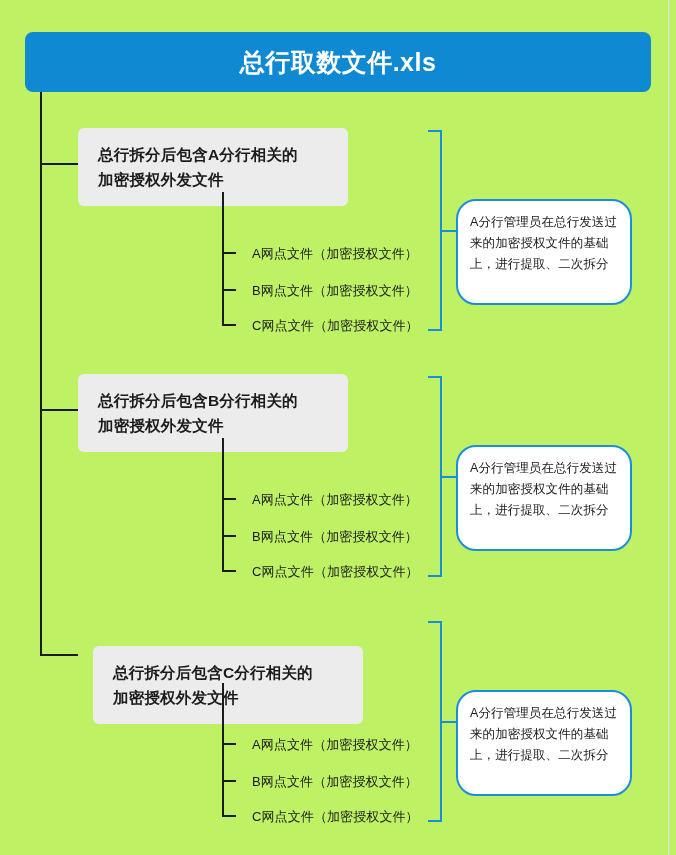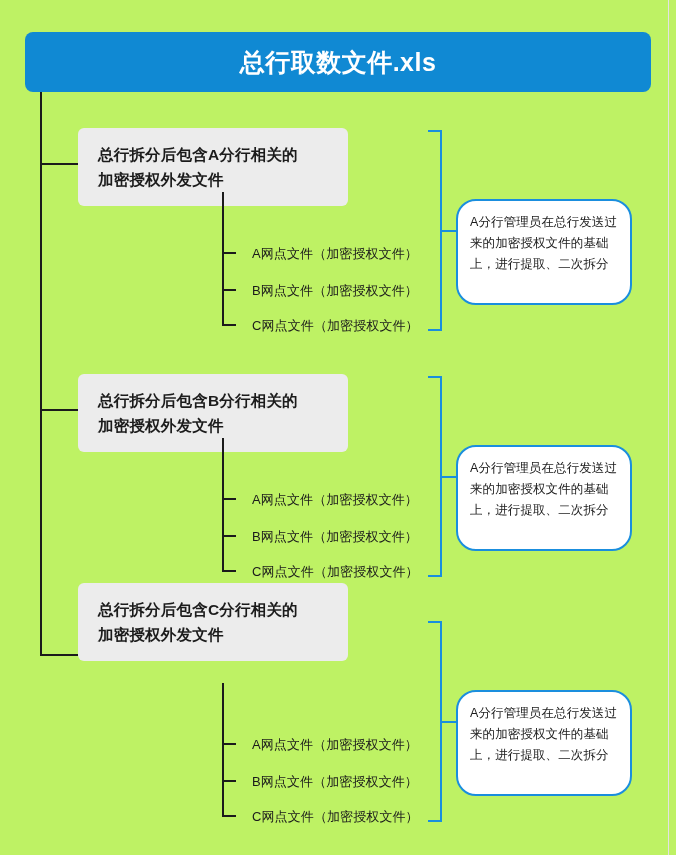--- a/index.html
+++ b/index.html
@@ -201,21 +201,21 @@
   <div class="bracket-tick" style="top:476px;"></div>
 
   <div class="note-box" style="top:445px;">
     <span>A分行管理员在总行发送过</span>
     <span>来的加密授权文件的基础</span>
     <span>上，进行提取、二次拆分</span>
   </div>
 
   <div class="branch-h" style="left:40px;top:654px;width:38px;"></div>
 
-  <div class="group-box" style="top:583px;">
+  <div class="group-box" style="top:646px;margin-left:15px;">
     <span>总行拆分后包含C分行相关的</span>
     <span>加密授权外发文件</span>
   </div>
 
   <div class="leaf-stem" style="top:683px;height:133px;"></div>
 
   <div class="leaf-tick" style="top:743px;"></div>
   <div class="leaf-text" style="top:738px;">A网点文件（加密授权文件）</div>
 
   <div class="leaf-tick" style="top:780px;"></div>

